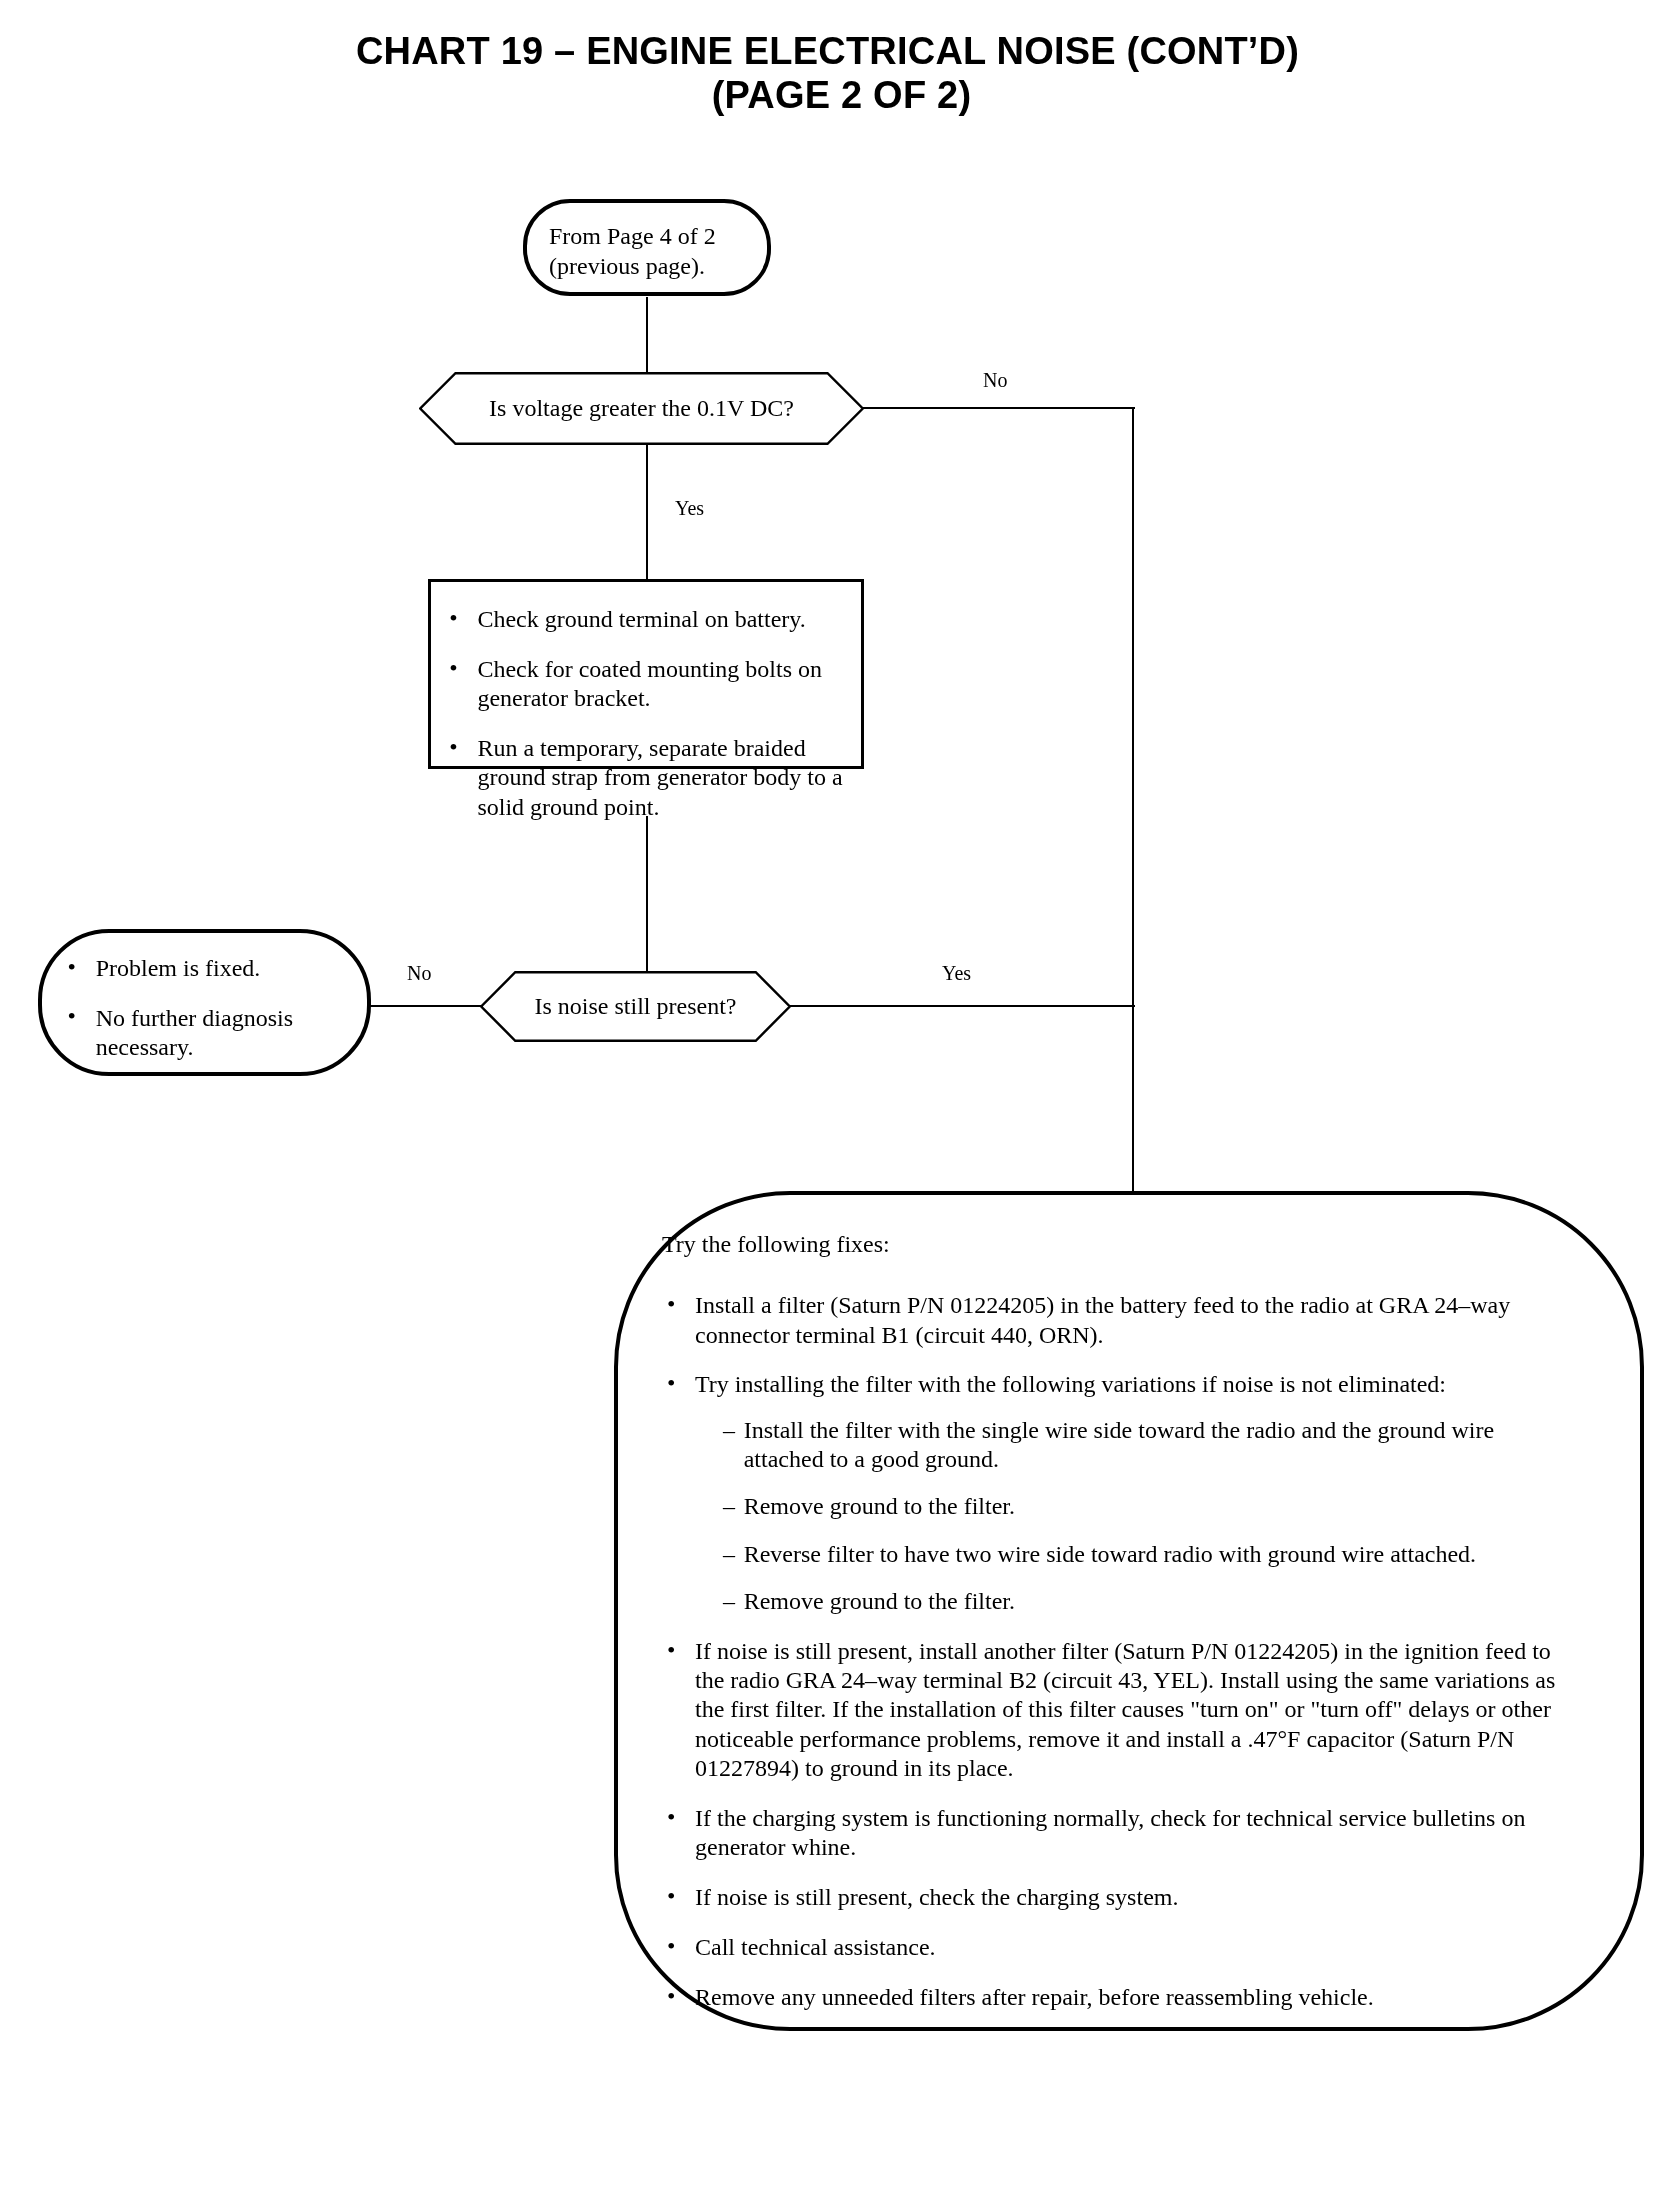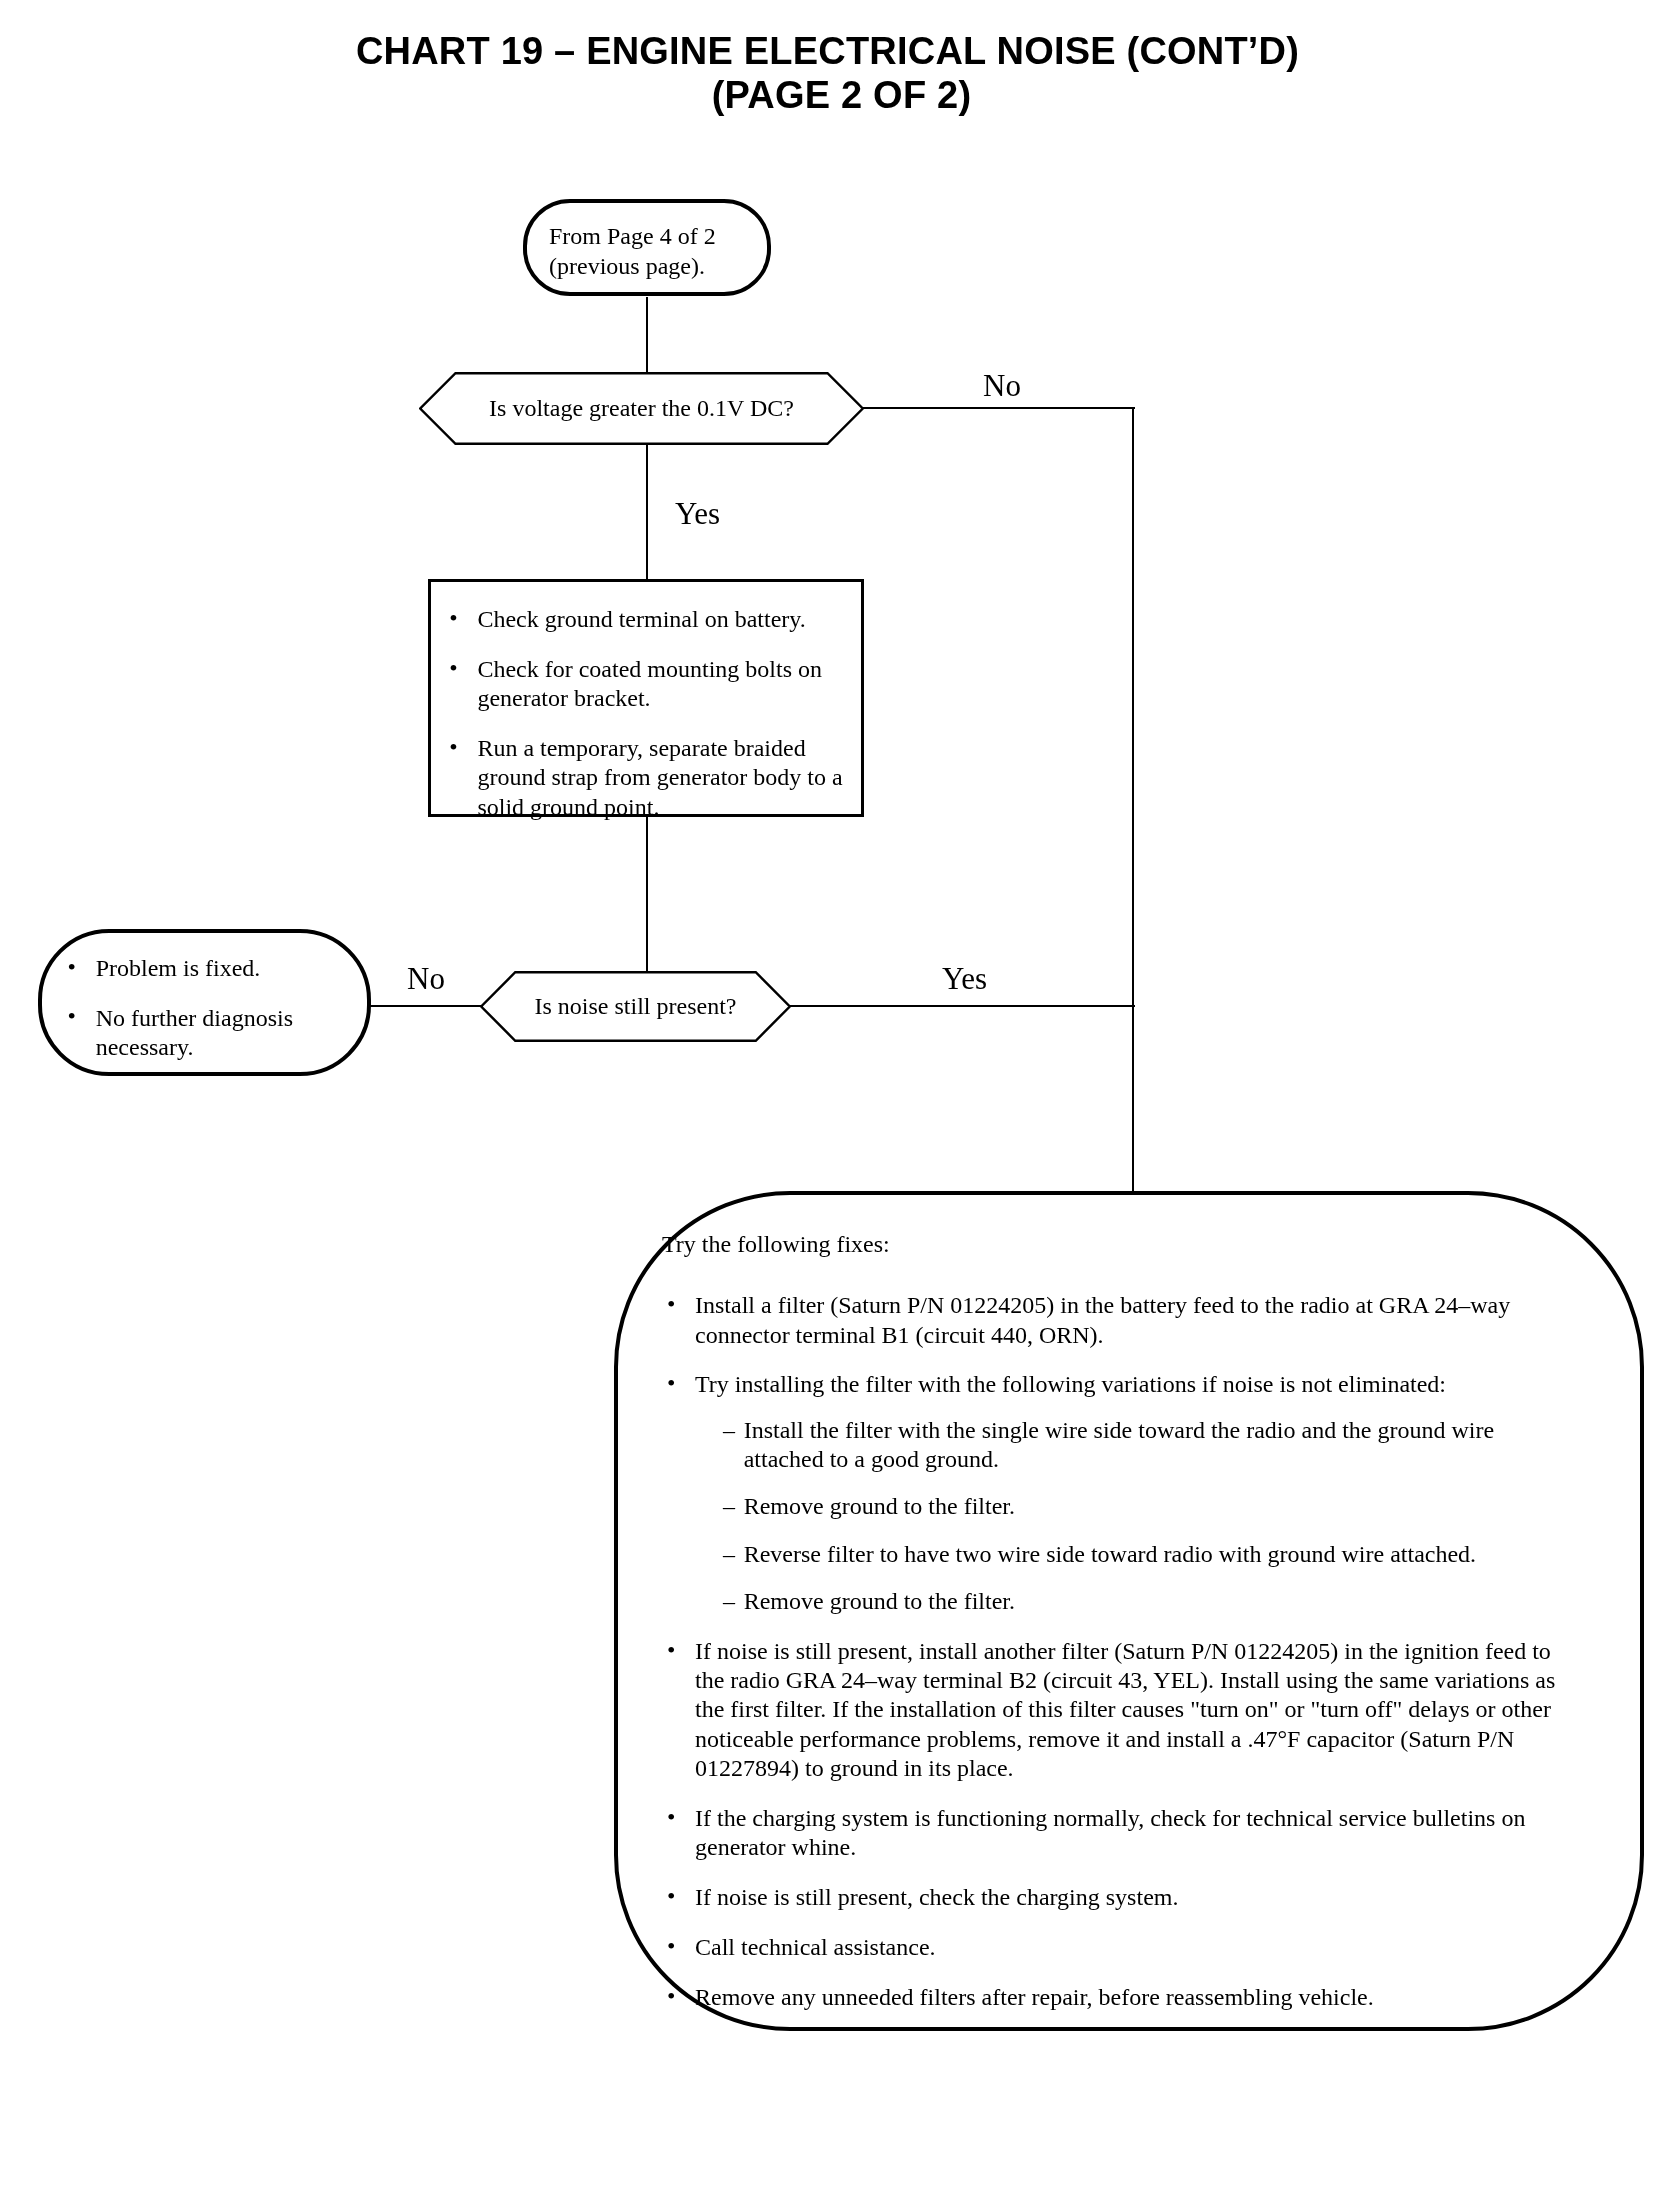--- a/index.html
+++ b/index.html
@@ -21,41 +21,41 @@
   .decision svg{display:block;width:100%;height:100%;}
   .decision .dtext{position:absolute;left:0;top:0;width:100%;height:100%;
         display:flex;align-items:center;justify-content:center;
         font-size:24px;line-height:1.15;}
 
   
   .hline{position:absolute;background:#000;height:2.4px;}
   .vline{position:absolute;background:#000;width:2.4px;}
 
   
-  .elabel{position:absolute;font-size:31px;line-height:1;white-space:nowrap;}
+  .elabel{position:absolute;font-size:20px;line-height:1;white-space:nowrap;}
 
   
   ul.bl{list-style:none;margin:0;padding:0;}
   ul.bl>li{position:relative;padding-left:33px;font-size:24px;line-height:1.22;}
   ul.bl>li::before{content:"\2022";position:absolute;left:4.9px;top:-1.2px;
                    font-size:24px;line-height:1.22;}
   ul.bl>li+li{margin-top:20.7px;}
 
   ul.dash{list-style:none;margin:16px 0 0 0;padding:0 0 0 28px;}
   ul.dash>li{position:relative;padding-left:20.7px;font-size:24px;line-height:1.22;}
   ul.dash>li::before{content:"\2013";position:absolute;left:0;top:0;}
   ul.dash>li+li{margin-top:18px;}
 
   
   #term-from{left:523px;top:199px;width:248px;height:97px;border-radius:47px;}
   #term-from .tx{position:absolute;left:22px;top:18px;font-size:24px;line-height:1.25;}
 
   #dec-volt{left:419px;top:372px;width:445px;height:73px;}
 
-  #proc-ground{left:428px;top:579px;width:436px;height:238px;}
+  #proc-ground{left:428px;top:579px;width:436px;height:190px;}
   #proc-ground .inner{padding:23px 16px 0 13.4px;}
 
   #term-fixed{left:38px;top:929px;width:333px;height:147px;border-radius:71px;}
   #term-fixed .inner{padding:20.7px 17px 0 20.7px;}
 
   #dec-noise{left:480px;top:971px;width:311px;height:71px;}
 
   #term-fixes{left:614px;top:1191px;width:1030px;height:840px;
               border-radius:176px;}
   #term-fixes .inner{position:absolute;left:44px;top:35px;right:73px;}

